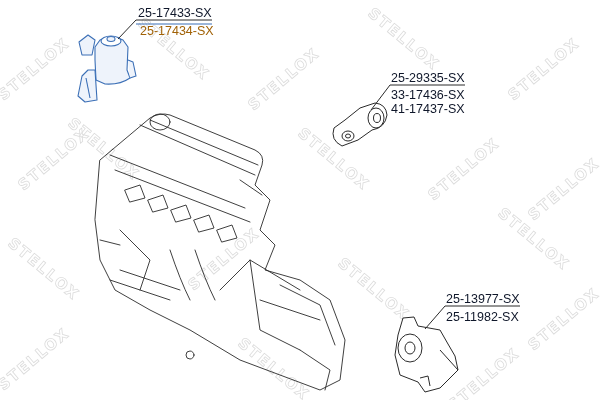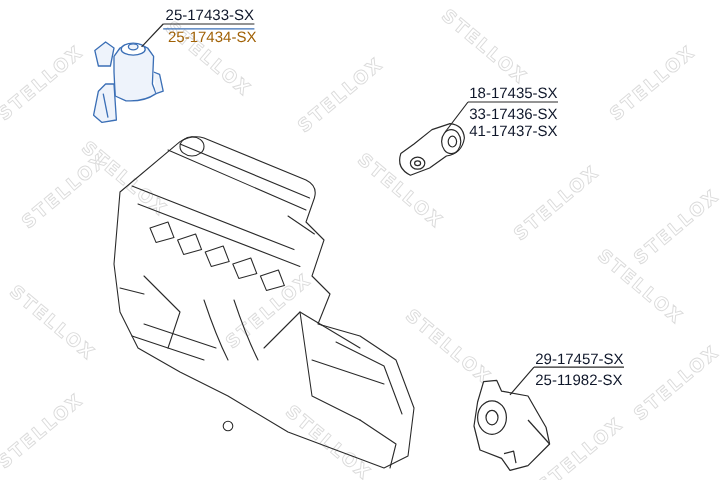--- a/index.html
+++ b/index.html
@@ -98,21 +98,21 @@
     <path d="M136 24 L212 24" stroke="#3b6fb6"></path>
   </g>
 </svg>
 
 <div>
   <span class="label" style="left:138px;top:6px">25-17433-SX</span>
   <span class="label blue" style="left:140px;top:24px">25-17434-SX</span>
 </div>
 
 <div>
-  <span class="label" style="left:391px;top:71px">18-17435-SX</span>
+  <span class="label" style="left:391px;top:71px">25-29335-SX</span>
   <span class="label" style="left:391px;top:88px">33-17436-SX</span>
   <span class="label" style="left:391px;top:102px">41-17437-SX</span>
 </div>
 
 <div>
-  <span class="label" style="left:446px;top:292px">29-17457-SX</span>
+  <span class="label" style="left:446px;top:292px">25-13977-SX</span>
   <span class="label" style="left:446px;top:310px">25-11982-SX</span>
 </div>
 
 </body></html>

